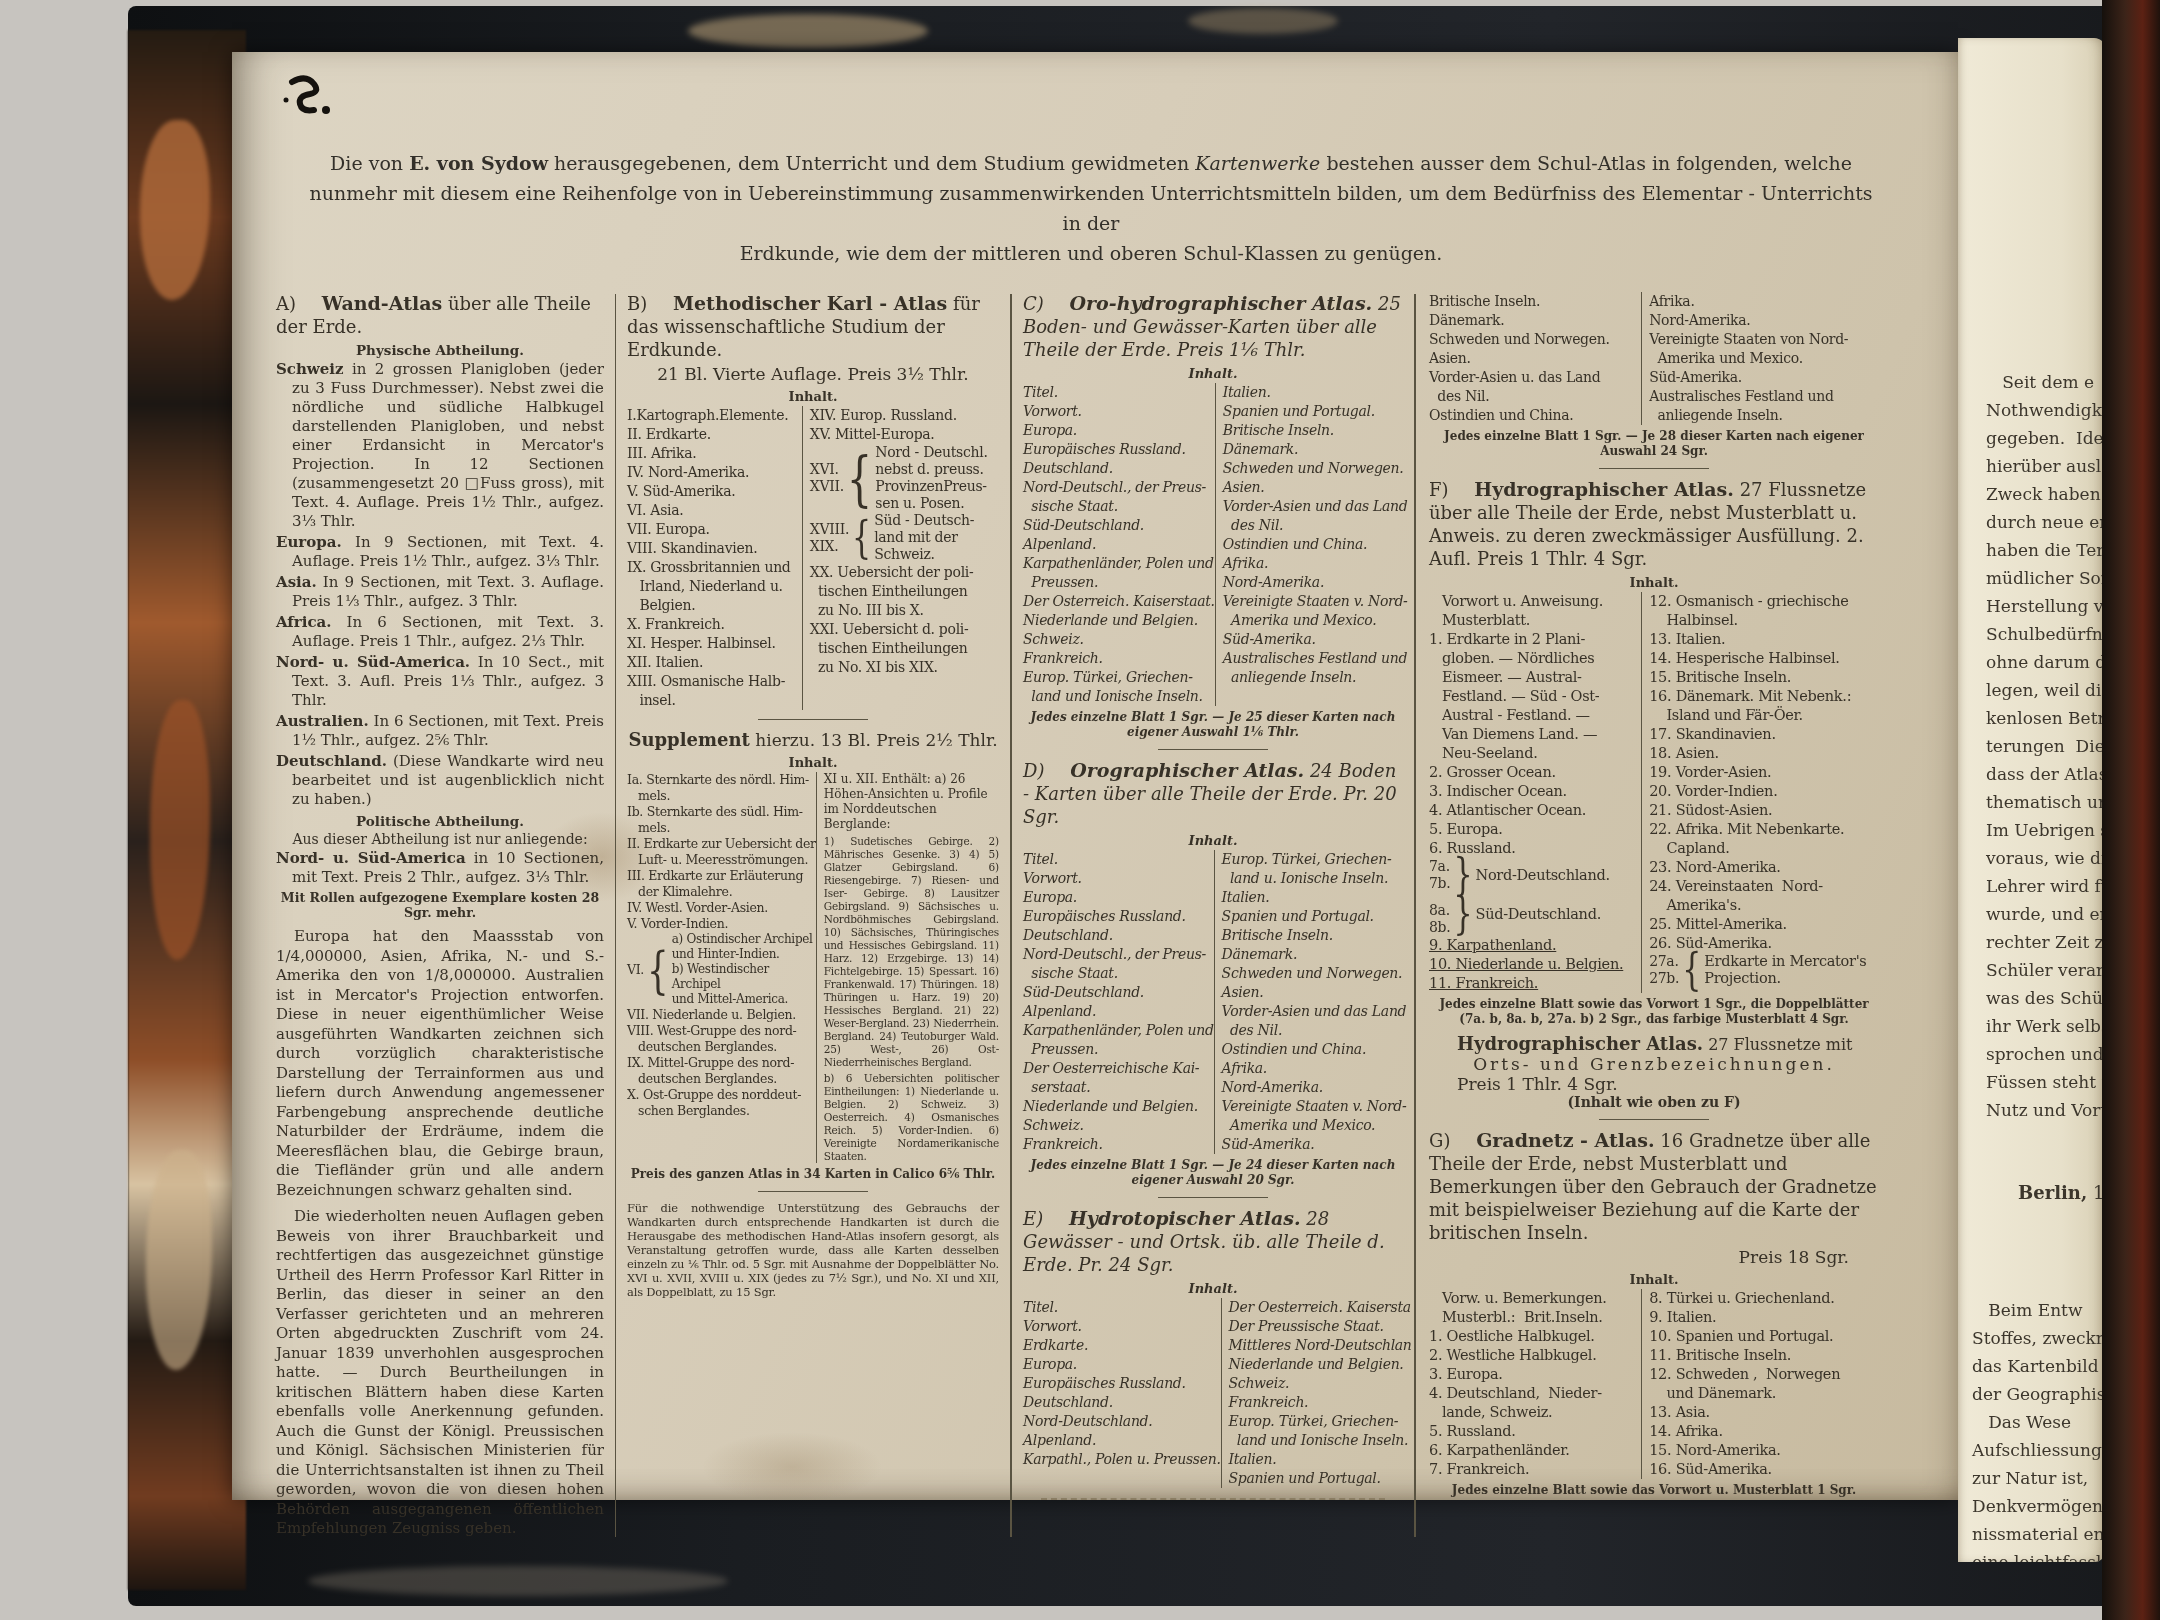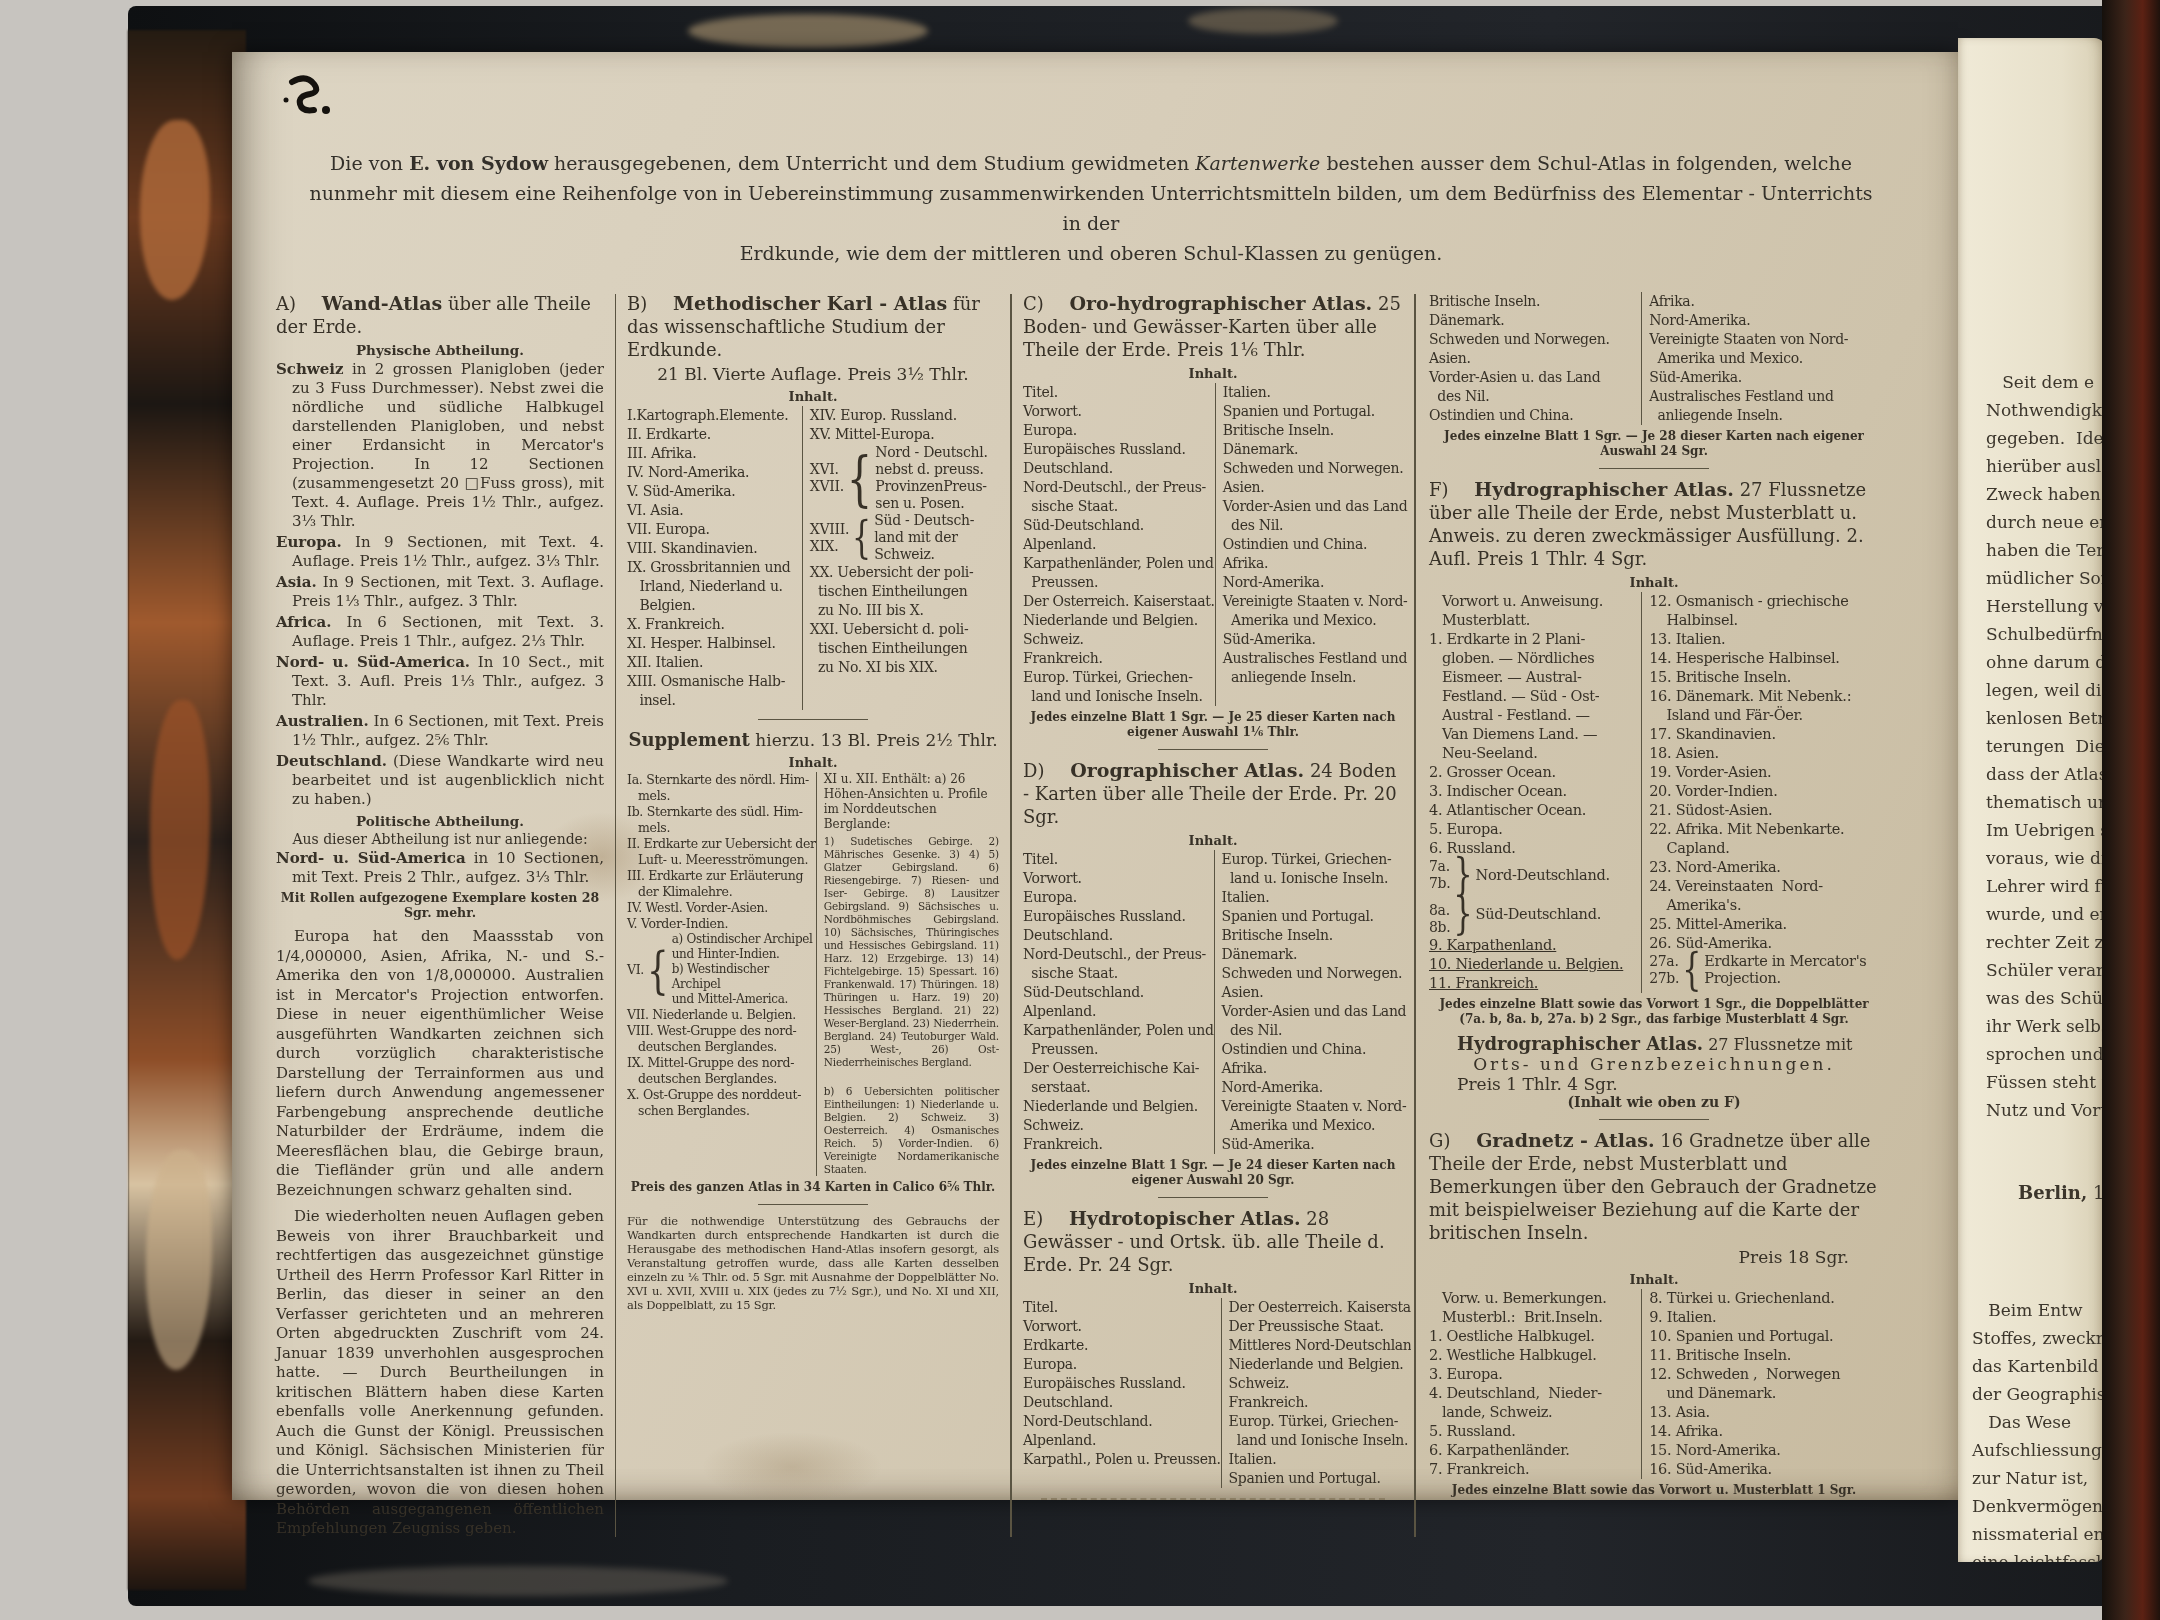--- a/index.html
+++ b/index.html
@@ -35,21 +35,21 @@
       background:radial-gradient(closest-side,rgba(110,80,40,.2),rgba(110,80,40,0));}
   .ink{position:absolute;left:42px;top:18px;}
   .page-inner{position:absolute;left:0;top:0;right:0;bottom:0;padding:96px 50px 30px 42px;}
   .header-par{text-align:center;font-size:19px;line-height:30px;color:#33302a;
        padding:0 30px;}
   
   .cols{display:flex;margin-top:24px;color:#373127;align-items:stretch;}
   .col{overflow:hidden;}
   .colA{flex:0 0 328px;padding:0 8px 0 2px;}
   .colB{flex:0 0 372px;padding:0 8px;}
-  .colC{flex:0 0 380px;padding:0 8px;}
+  .colC{flex:0 0 380px;padding:0 8px;font-style:italic;}
   .colD{flex:0 0 450px;padding:0 4px 0 10px;}
   .vdiv{flex:0 0 0;border-left:1.5px solid #5a5442;margin:2px 3px;}
   .vdiv.double{border-right:1.5px solid #5a5442;width:3px;}
   .colhead{font-size:18px;line-height:23px;margin-bottom:3px;}
   .colhead b{font-size:19px;margin-left:20px;}
   .subhead{text-align:center;font-weight:bold;font-size:13.5px;margin:4px 0 2px;}
   .entry{font-size:15px;line-height:19px;padding-left:16px;text-indent:-16px;
        text-align:justify;margin-top:2px;}
   .centerline{font-size:14px;text-align:center;margin-top:2px;}
   .roll-note{font-weight:bold;font-size:12.5px;text-align:center;margin-top:3px;}
@@ -223,21 +223,21 @@
 VIII. West-Gruppe des nord-
    deutschen Berglandes.
 IX. Mittel-Gruppe des nord-
    deutschen Berglandes.
 X. Ost-Gruppe des norddeut-
    schen Berglandes.</div>
           </div>
           <div class="subR">
             <div class="tinyhead">XI u. XII. Enthält: a) 26 Höhen-Ansichten u. Profile im Norddeutschen Berglande:</div>
             <div class="tiny" style="margin-top:3px;">1) Sudetisches Gebirge. 2) Mährisches Gesenke. 3) 4) 5) Glatzer Gebirgsland. 6) Riesengebirge. 7) Riesen- und Iser- Gebirge. 8) Lausitzer Gebirgsland. 9) Sächsisches u. Nordböhmisches Gebirgsland. 10) Sächsisches, Thüringisches und Hessisches Gebirgsland. 11) Harz. 12) Erzgebirge. 13) 14) Fichtelgebirge. 15) Spessart. 16) Frankenwald. 17) Thüringen. 18) Thüringen u. Harz. 19) 20) Hessisches Bergland. 21) 22) Weser-Bergland. 23) Niederrhein. Bergland. 24) Teutoburger Wald. 25) West-, 26) Ost-Niederrheinisches Bergland.</div>
-            <div class="tiny" style="margin-top:16px;">b) 6 Uebersichten politischer Eintheilungen: 1) Niederlande u. Belgien. 2) Schweiz. 3) Oesterreich. 4) Osmanisches Reich. 5) Vorder-Indien. 6) Vereinigte Nordamerikanische Staaten.</div>
+            <div class="tiny" style="margin-top:3px;">b) 6 Uebersichten politischer Eintheilungen: 1) Niederlande u. Belgien. 2) Schweiz. 3) Oesterreich. 4) Osmanisches Reich. 5) Vorder-Indien. 6) Vereinigte Nordamerikanische Staaten.</div>
           </div>
         </div>
         <div class="footer-note">Preis des ganzen Atlas in 34 Karten in Calico 6⅚ Thlr.</div>
         <div class="hrule"></div>
         <div class="tiny" style="font-size:11.5px;line-height:14px;">Für die nothwendige Unterstützung des Gebrauchs der Wandkarten durch entsprechende Handkarten ist durch die Herausgabe des methodischen Hand-Atlas insofern gesorgt, als Veranstaltung getroffen wurde, dass alle Karten desselben einzeln zu ⅙ Thlr. od. 5 Sgr. mit Ausnahme der Doppelblätter No. XVI u. XVII, XVIII u. XIX (jedes zu 7½ Sgr.), und No. XI und XII, als Doppelblatt, zu 15 Sgr.</div>
       </div>
 
       <div class="vdiv double"></div>
 
       <div class="col colC">

